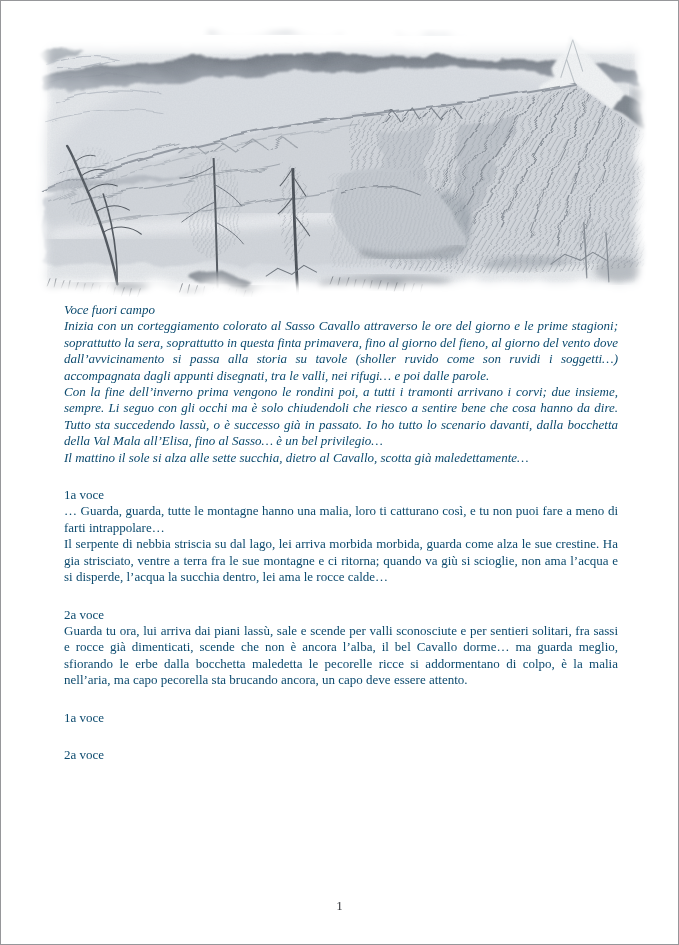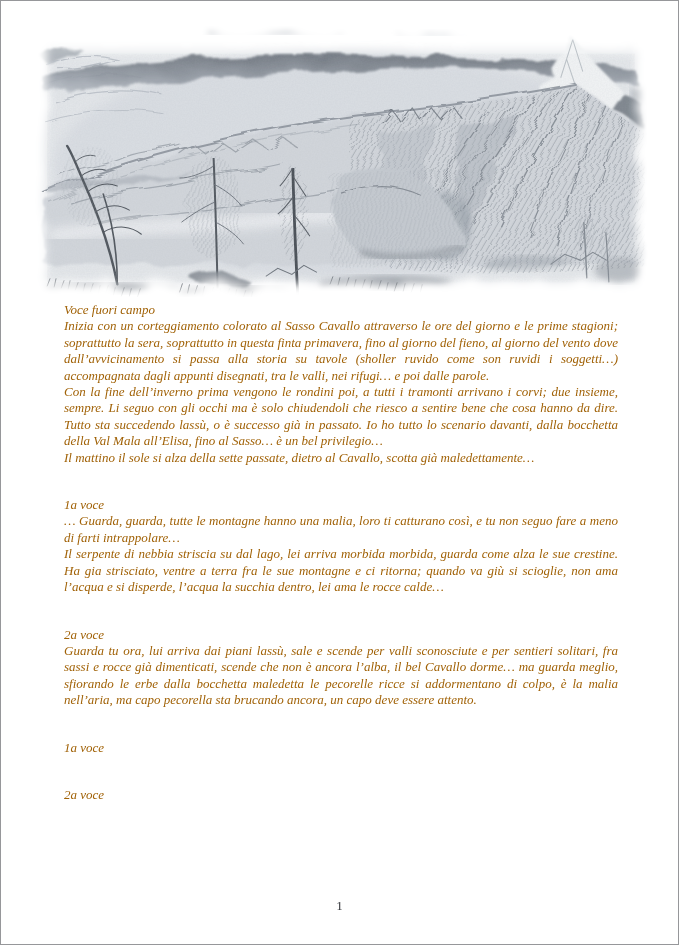--- a/index.html
+++ b/index.html
@@ -7,25 +7,25 @@
     width:679px;height:945px;background:#ffffff;position:relative;
     border:1px solid #96979a;box-sizing:border-box;overflow:hidden;
     font-family:"Liberation Serif","DejaVu Serif",serif;
   }
   .illustration{
     position:absolute;left:28px;top:24px;width:622px;height:272px;margin:0;padding:0;
   }
   .illustration svg{display:block;width:100%;height:100%;}
   .text-block{
     position:absolute;left:63px;top:301px;width:554px;
-    font-size:13px;line-height:16.4px;color:#a16207;
+    font-size:13px;line-height:16.4px;color:#0c4a6e;
     text-align:justify;
   }
   .sec{margin:0;}
-  .sec + .sec{margin-top:31px;font-style:italic;}
+  .sec + .sec{margin-top:21px;}
   .sec p{margin:0;padding:0;}
   .sec.italic{font-style:italic;}
   .page-number{
     position:absolute;top:897px;left:0;width:677px;text-align:center;
     font-size:13px;color:#323539;
   }
 </style>
 </head>
 <body>
 
@@ -177,26 +177,26 @@
 
     <rect x="-30" y="-30" width="680" height="330" fill="none" stroke="#ffffff" stroke-width="84" filter="url(#edge)"></rect>
   </svg>
 </figure>
 
 <main class="text-block">
   <section class="sec italic">
     <p class="heading">Voce fuori campo</p>
     <p>Inizia con un corteggiamento colorato al Sasso Cavallo attraverso le ore del giorno e le prime stagioni; soprattutto la sera, soprattutto in questa finta primavera, fino al giorno del fieno, al giorno del vento dove dall’avvicinamento si passa alla storia su tavole (sholler ruvido come son ruvidi i soggetti…) accompagnata dagli appunti disegnati, tra le valli, nei rifugi… e poi dalle parole.</p>
     <p>Con la fine dell’inverno prima vengono le rondini poi, a tutti i tramonti arrivano i corvi; due insieme, sempre. Li seguo con gli occhi ma è solo chiudendoli che riesco a sentire bene che cosa hanno da dire. Tutto sta succedendo lassù, o è successo già in passato. Io ho tutto lo scenario davanti, dalla bocchetta della Val Mala all’Elisa, fino al Sasso… è un bel privilegio…</p>
-    <p>Il mattino il sole si alza della sette passate, dietro al Cavallo, scotta già maledettamente…</p>
+    <p>Il mattino il sole si alza alle sette succhia, dietro al Cavallo, scotta già maledettamente…</p>
   </section>
 
   <section class="sec">
     <p class="heading">1a voce</p>
-    <p>… Guarda, guarda, tutte le montagne hanno una malia, loro ti catturano così, e tu non seguo fare a meno di farti intrappolare…</p>
+    <p>… Guarda, guarda, tutte le montagne hanno una malia, loro ti catturano così, e tu non puoi fare a meno di farti intrappolare…</p>
     <p>Il serpente di nebbia striscia su dal lago, lei arriva morbida morbida, guarda come alza le sue crestine. Ha gia strisciato, ventre a terra fra le sue montagne e ci ritorna; quando va giù si scioglie, non ama l’acqua e si disperde, l’acqua la succhia dentro, lei ama le rocce calde…</p>
   </section>
 
   <section class="sec">
     <p class="heading">2a voce</p>
     <p>Guarda tu ora, lui arriva dai piani lassù, sale e scende per valli sconosciute e per sentieri solitari, fra sassi e rocce già dimenticati, scende che non è ancora l’alba, il bel Cavallo dorme… ma guarda meglio, sfiorando le erbe dalla bocchetta maledetta le pecorelle ricce si addormentano di colpo, è la malia nell’aria, ma capo pecorella sta brucando ancora, un capo deve essere attento.</p>
   </section>
 
   <section class="sec">
     <p class="heading">1a voce</p>

